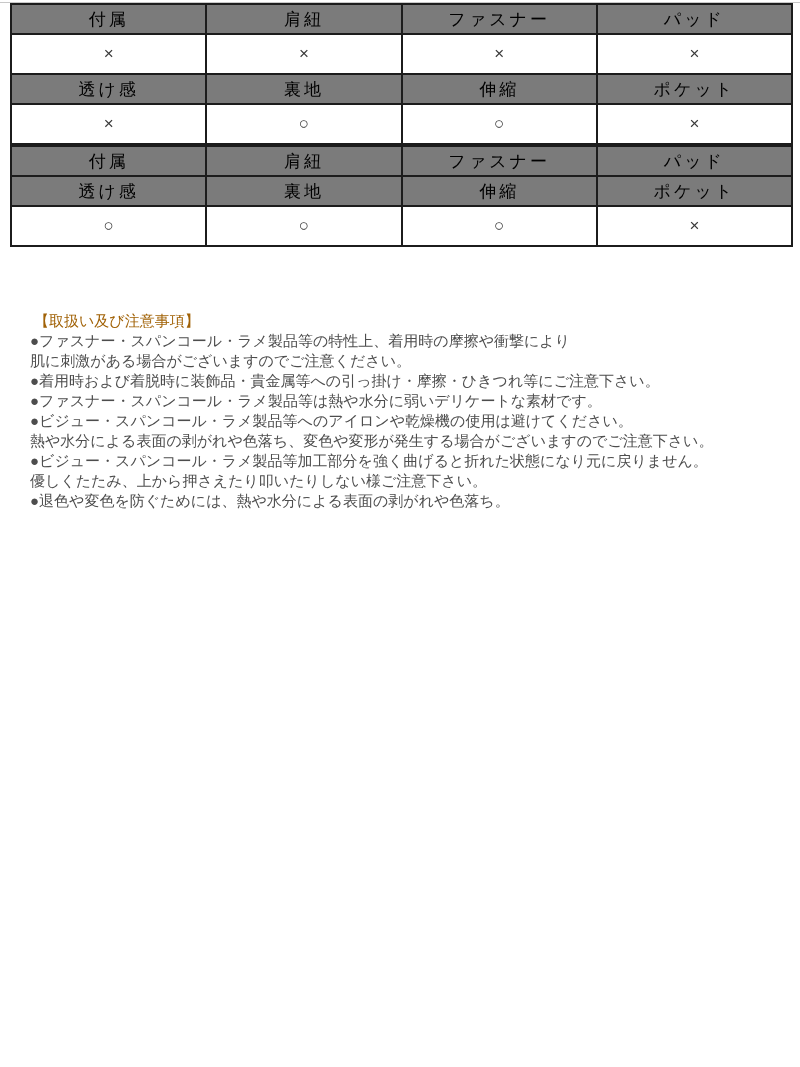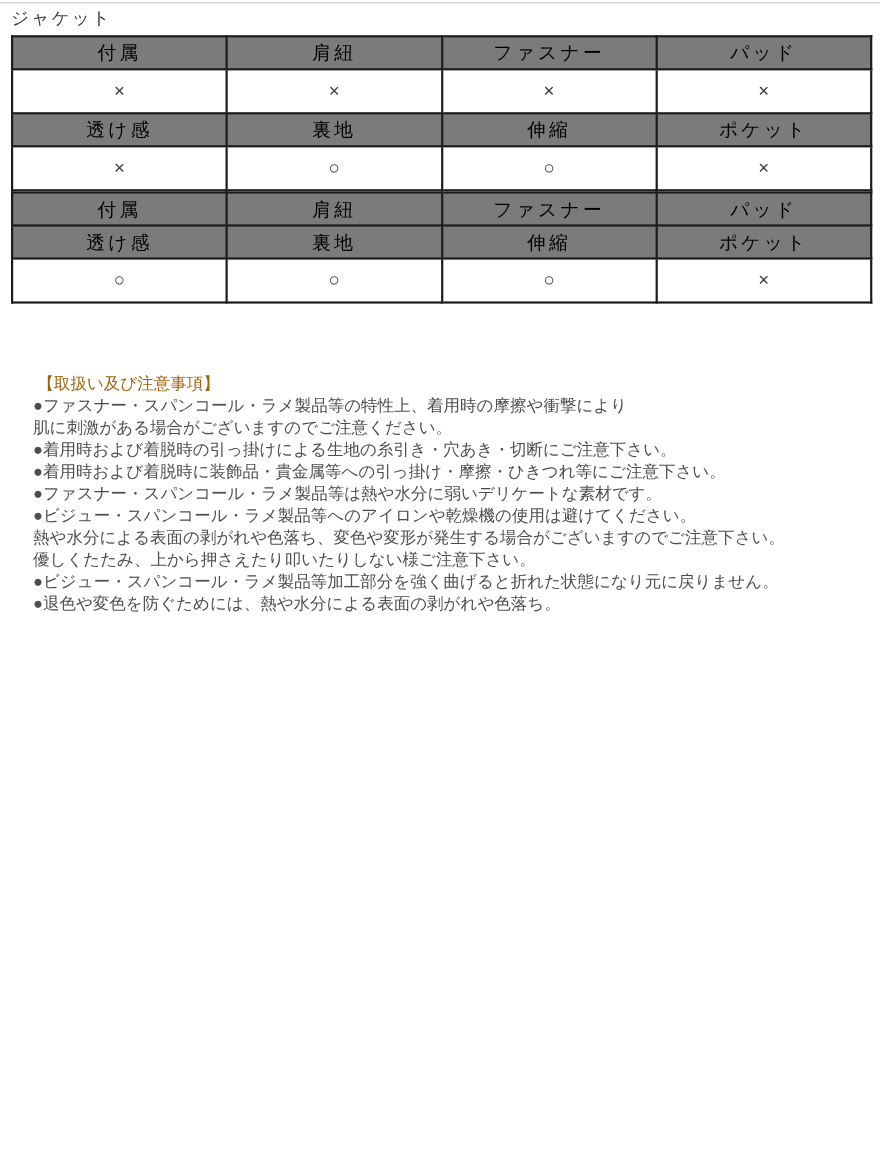--- a/index.html
+++ b/index.html
@@ -75,21 +75,20 @@
   }
 </style>
 </head>
 <body>
 
 <div class="page">
 
   <hr class="top-rule">
 
   <section class="section-jacket">
-    <div class="tbl-title">ジャケット</div>
     <table class="spec">
       <tbody>
         <tr>
           <th>付属</th>
           <th>肩紐</th>
           <th>ファスナー</th>
           <th>パッド</th>
         </tr>
         <tr>
           <td>×</td>
@@ -135,23 +134,22 @@
           <td>×</td>
         </tr>
       </tbody>
     </table>
   </section>
 
   <div class="notes">
     <div class="notes-heading">【取扱い及び注意事項】</div>
     <div class="note-line">●ファスナー・スパンコール・ラメ製品等の特性上、着用時の摩擦や衝撃により</div>
     <div class="note-line">肌に刺激がある場合がございますのでご注意ください。</div>
-    <div class="note-line">●着用時および着脱時の引っ掛けによる生地の糸引き・穴あき・切断にご注意下さい。</div>
     <div class="note-line">●着用時および着脱時に装飾品・貴金属等への引っ掛け・摩擦・ひきつれ等にご注意下さい。</div>
     <div class="note-line">●ファスナー・スパンコール・ラメ製品等は熱や水分に弱いデリケートな素材です。</div>
     <div class="note-line">●ビジュー・スパンコール・ラメ製品等へのアイロンや乾燥機の使用は避けてください。</div>
     <div class="note-line">熱や水分による表面の剥がれや色落ち、変色や変形が発生する場合がございますのでご注意下さい。</div>
+    <div class="note-line">●ビジュー・スパンコール・ラメ製品等加工部分を強く曲げると折れた状態になり元に戻りません。</div>
     <div class="note-line">優しくたたみ、上から押さえたり叩いたりしない様ご注意下さい。</div>
-    <div class="note-line">●ビジュー・スパンコール・ラメ製品等加工部分を強く曲げると折れた状態になり元に戻りません。</div>
     <div class="note-line">●退色や変色を防ぐためには、熱や水分による表面の剥がれや色落ち。</div>
   </div>
 
 </div>
 
 </body></html>

